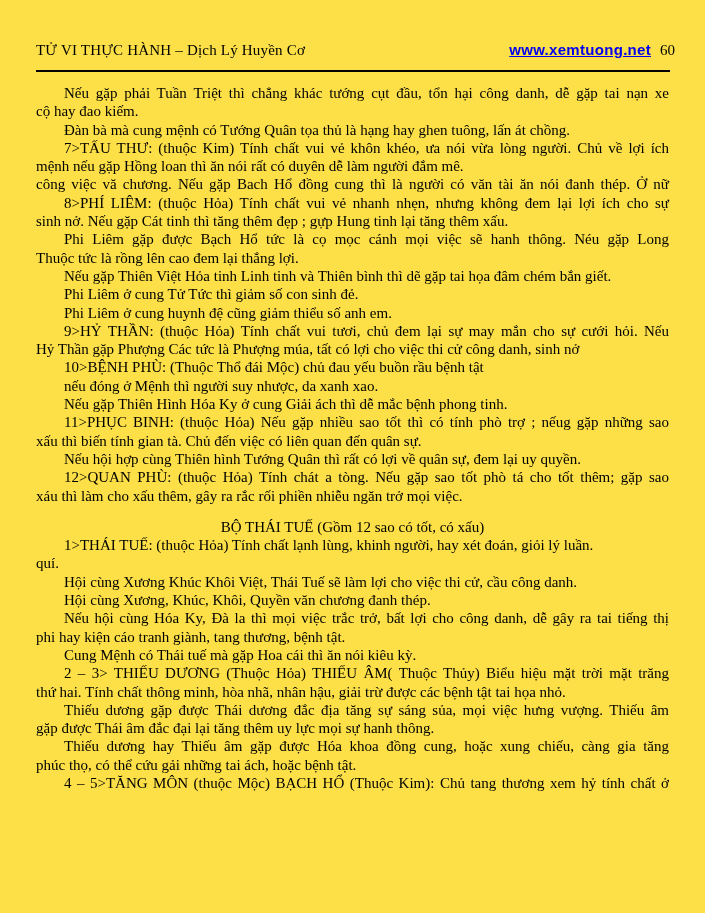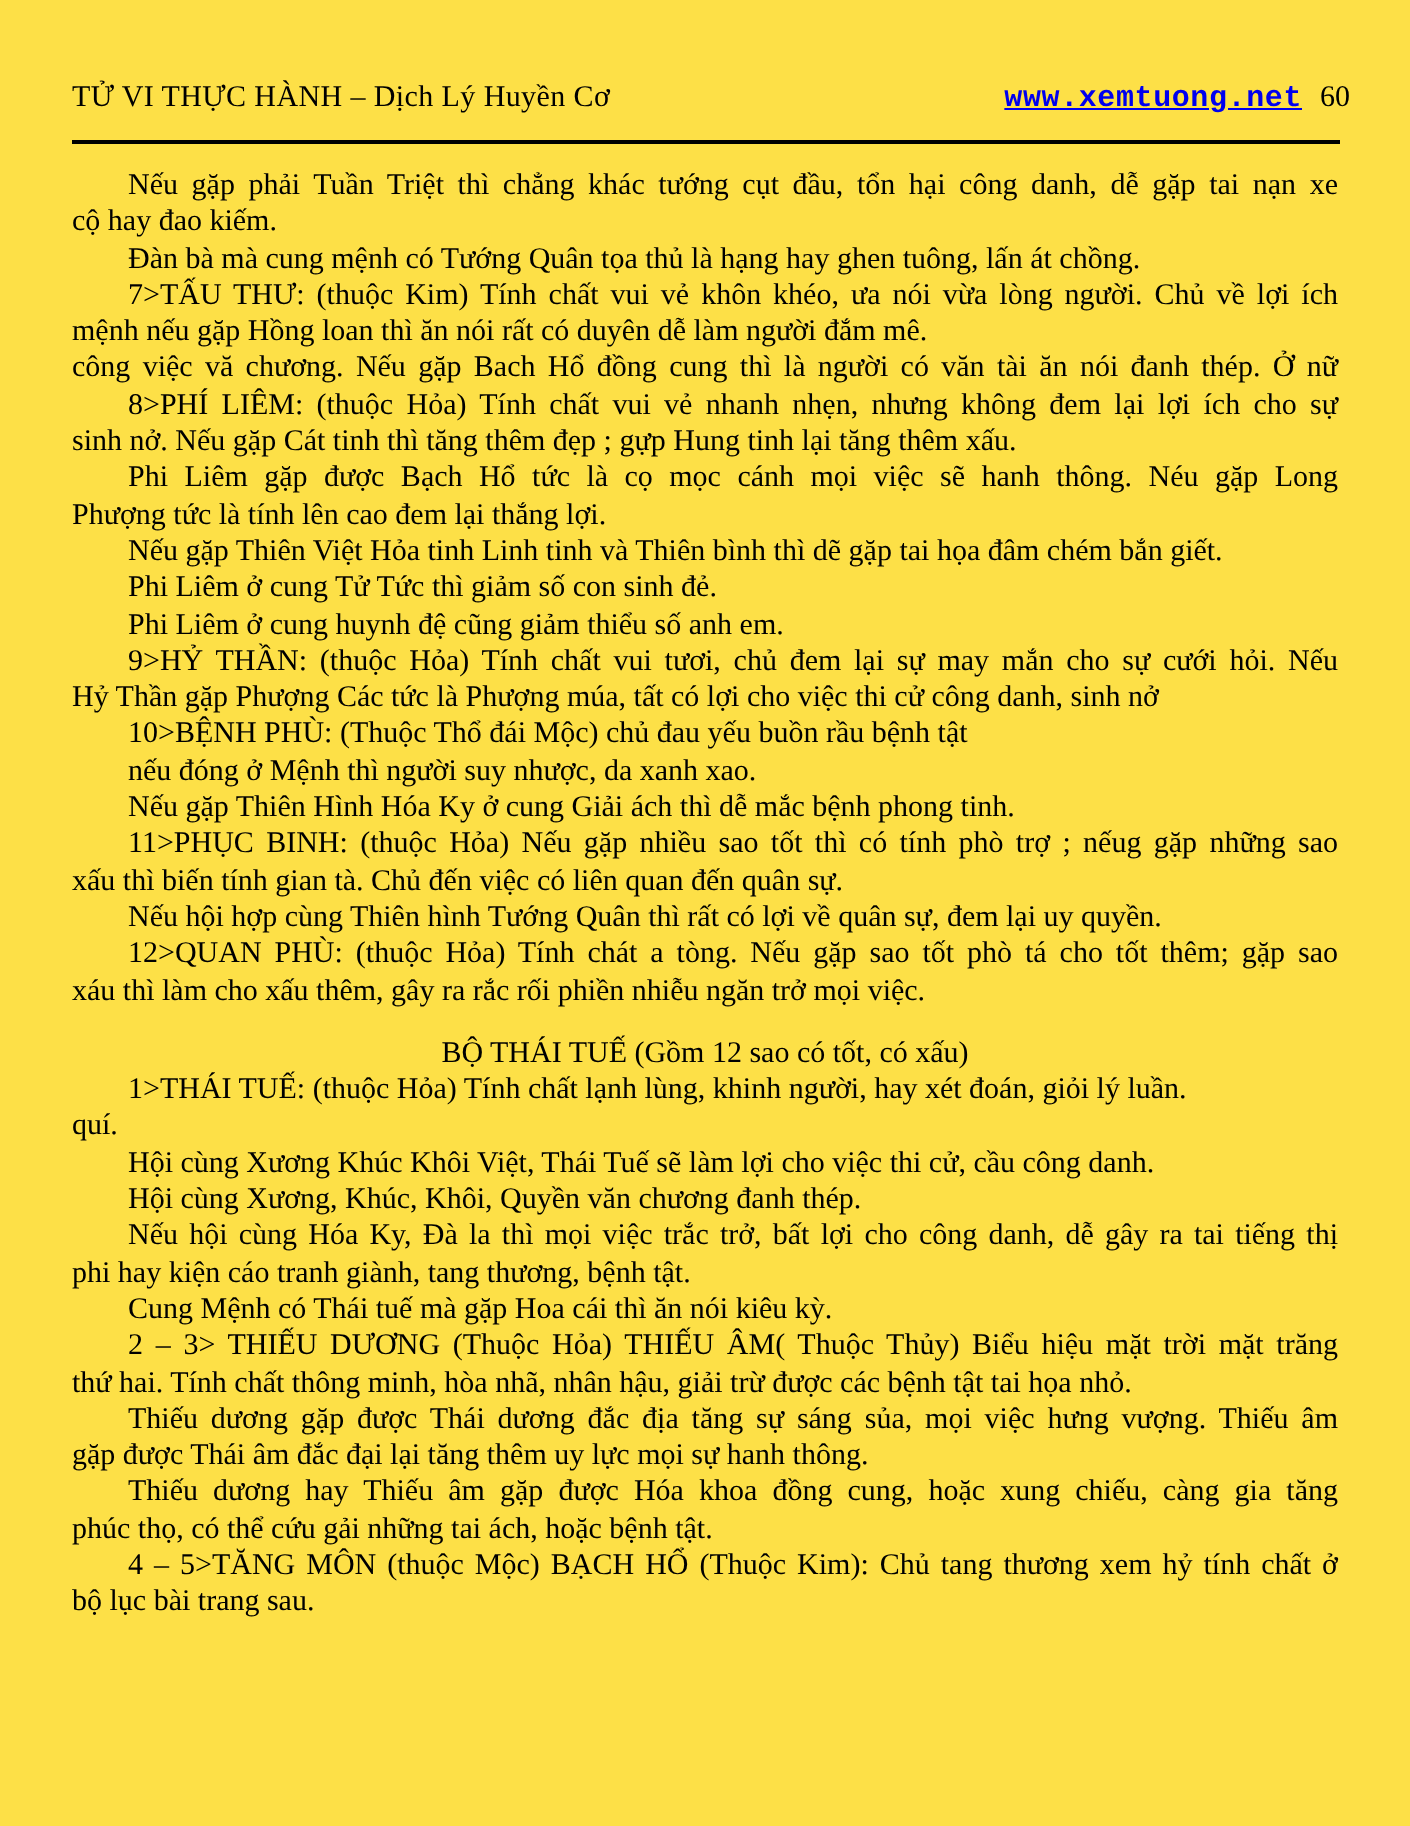--- a/index.html
+++ b/index.html
@@ -13,21 +13,21 @@
   .page { position: relative; width: 705px; height: 913px; background: #fde047; }
 
   .header {
     position: absolute; left: 36px; right: 30px; top: 41px;
     display: flex; justify-content: space-between; align-items: baseline;
     font-size: 15px;
   }
   .header-title { white-space: nowrap; letter-spacing: 0.2px; }
   .header-right { display: flex; align-items: baseline; gap: 9px; }
   .url {
-    font-family: Liberation Mono, monospace;
+    font-family: Liberation Sans, sans-serif;
     font-weight: bold;
     color: #0000ee;
     text-decoration: underline;
     font-size: 15px;
     letter-spacing: 0.3px;
   }
   .pagenum { font-size: 15px; }
 
   .rule {
     position: absolute; left: 36px; right: 35px; top: 70px;
@@ -69,21 +69,21 @@
         <div class="line j ind">7&gt;TẤU THƯ: (thuộc Kim) Tính chất vui vẻ khôn khéo, ưa nói vừa lòng người. Chủ về lợi ích</div>
         <div class="line">mệnh nếu gặp Hồng loan thì ăn nói rất có duyên dễ làm người đắm mê.</div>
         <div class="line j">công việc vă chương. Nếu gặp Bach Hổ đồng cung thì là người có văn tài ăn nói đanh thép. Ở nữ</div>
       </div>
       <div class="para para">
         <div class="line j ind">8&gt;PHÍ LIÊM: (thuộc Hỏa) Tính chất vui vẻ nhanh nhẹn, nhưng không đem lại lợi ích cho sự</div>
         <div class="line">sinh nở. Nếu gặp Cát tinh thì tăng thêm đẹp ; gựp Hung tinh lại tăng thêm xấu.</div>
       </div>
       <div class="para para">
         <div class="line j ind">Phi Liêm gặp được Bạch Hổ tức là cọ mọc cánh mọi việc sẽ hanh thông. Néu gặp Long</div>
-        <div class="line">Phượng tức là tính lên cao đem lại thắng lợi.</div>
+        <div class="line">Thuộc tức là rồng lên cao đem lại thắng lợi.</div>
       </div>
       <div class="para para">
         <div class="line ind">Nếu gặp Thiên Việt Hỏa tinh Linh tinh và Thiên bình thì dẽ gặp tai họa đâm chém bắn giết.</div>
       </div>
       <div class="para para">
         <div class="line ind">Phi Liêm ở cung Tử Tức thì giảm số con sinh đẻ.</div>
       </div>
       <div class="para para">
         <div class="line ind">Phi Liêm ở cung huynh đệ cũng giảm thiểu số anh em.</div>
       </div>
@@ -141,16 +141,15 @@
       <div class="para para">
         <div class="line j ind">Thiếu dương gặp được Thái dương đắc địa tăng sự sáng sủa, mọi việc hưng vượng. Thiếu âm</div>
         <div class="line">gặp được Thái âm đắc đại lại tăng thêm uy lực mọi sự hanh thông.</div>
       </div>
       <div class="para para">
         <div class="line j ind">Thiếu dương hay Thiếu âm gặp được Hóa khoa đồng cung, hoặc xung chiếu, càng gia tăng</div>
         <div class="line">phúc thọ, có thể cứu gải những tai ách, hoặc bệnh tật.</div>
       </div>
       <div class="para para">
         <div class="line j ind">4 – 5&gt;TĂNG MÔN (thuộc Mộc) BẠCH HỔ (Thuộc Kim): Chủ tang thương xem hỷ tính chất ở</div>
-        <div class="line">bộ lục bài trang sau.</div>
       </div>
     </div>
 </div>
 
 </body></html>

